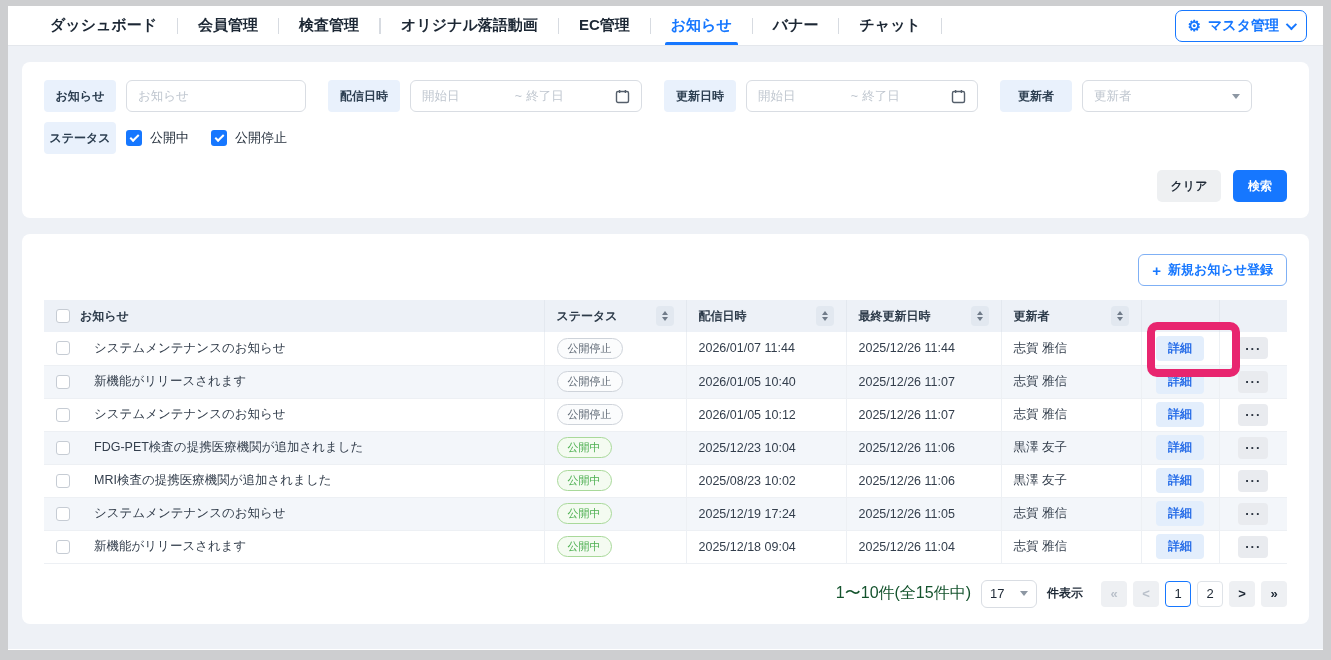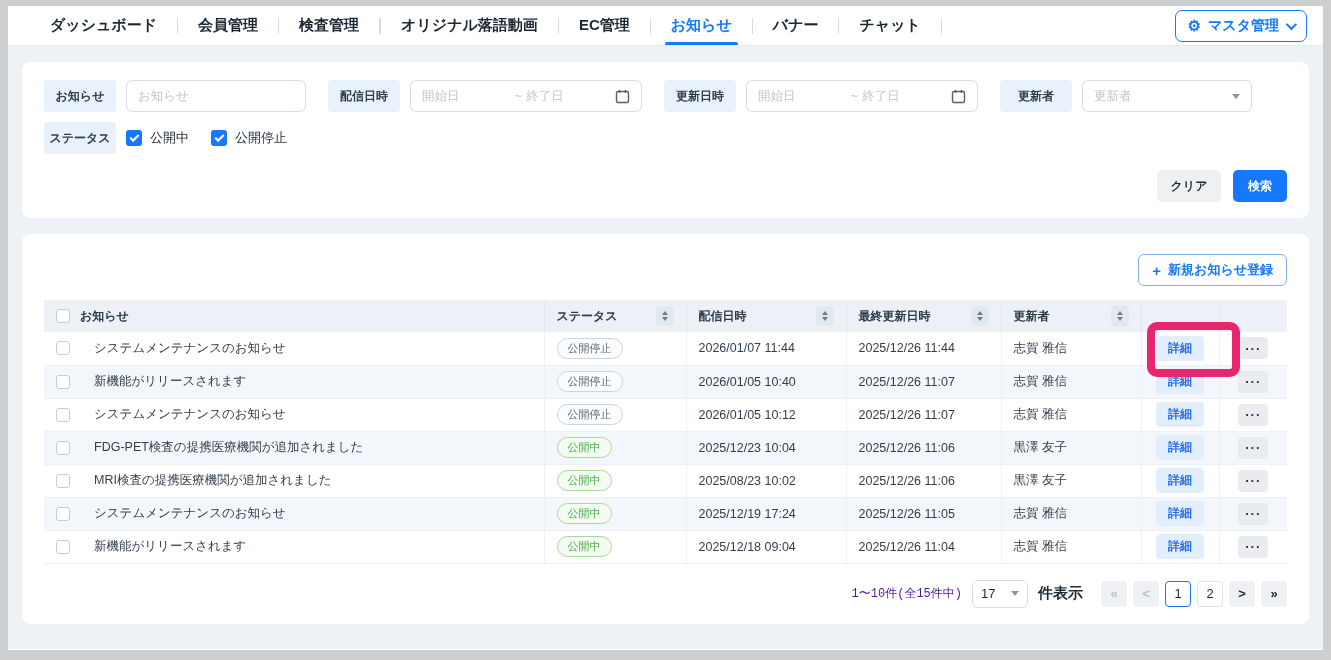--- a/index.html
+++ b/index.html
@@ -68,23 +68,23 @@
   .title-cell { display:flex; align-items:center; gap:24px; overflow:hidden; white-space:nowrap; }
   .badge { display:inline-block; padding:2px 10px; border-radius:999px; font-size:11px; line-height:15px; white-space:nowrap; }
   .badge-gray { border:1px solid #ced3da; color:#5f6975; background:#fbfcfd; }
   .badge-green { border:1px solid #a9d99a; color:#4caf50; background:#f4fbf1; }
   .detail-btn { display:inline-block; background:#e3eefc; color:#2a6fe8; font-size:12px; font-weight:700; padding:4px 12px; border-radius:4px; border:none; cursor:pointer; }
   .more-btn { display:inline-flex; align-items:center; justify-content:center; width:30px; height:22px; background:#e9ebef; border-radius:4px; border:none; color:#2b3440; font-weight:700; font-size:13px; letter-spacing:1px; cursor:pointer; }
   td.center { text-align:center; }
 
   
   .pagination { display:flex; align-items:center; justify-content:flex-end; gap:10px; margin-top:16px; }
-  .pg-summary { font-size:12px; color:#4c1d95;font-family:Liberation Mono, monospace; }
+  .pg-summary { font-size:16px; color:#14532d; }
   .pg-size { width:56px; height:28px; border:1px solid #d9dde3; border-radius:6px; display:flex; align-items:center; justify-content:space-between; padding:0 8px; font-size:13px; color:#1f2a37; cursor:pointer; }
-  .pg-suffix { font-size:15px; color:#1f2a37; font-weight:700; }
+  .pg-suffix { font-size:12px; color:#1f2a37; font-weight:700; }
   .pg-btns { display:flex; gap:6px; margin-left:8px; }
   .pg-btn { width:26px; height:26px; border-radius:4px; display:flex; align-items:center; justify-content:center; font-size:13px; cursor:pointer; border:none; background:#eef0f3; color:#1c2734; font-weight:700; }
   .pg-btn.disabled { color:#b9c0ca; cursor:default; }
   .pg-btn.page { background:#fff; border:1px solid #dfe3e8; font-weight:400; }
   .pg-btn.page.current { border:1px solid #1677ff; }
 
   
   .annotation { position:absolute; left:1147px; top:322px; width:93px; height:55px; border:8px solid #e8256f; border-radius:10px; pointer-events:none; z-index:50; }
 </style>
 </head>

